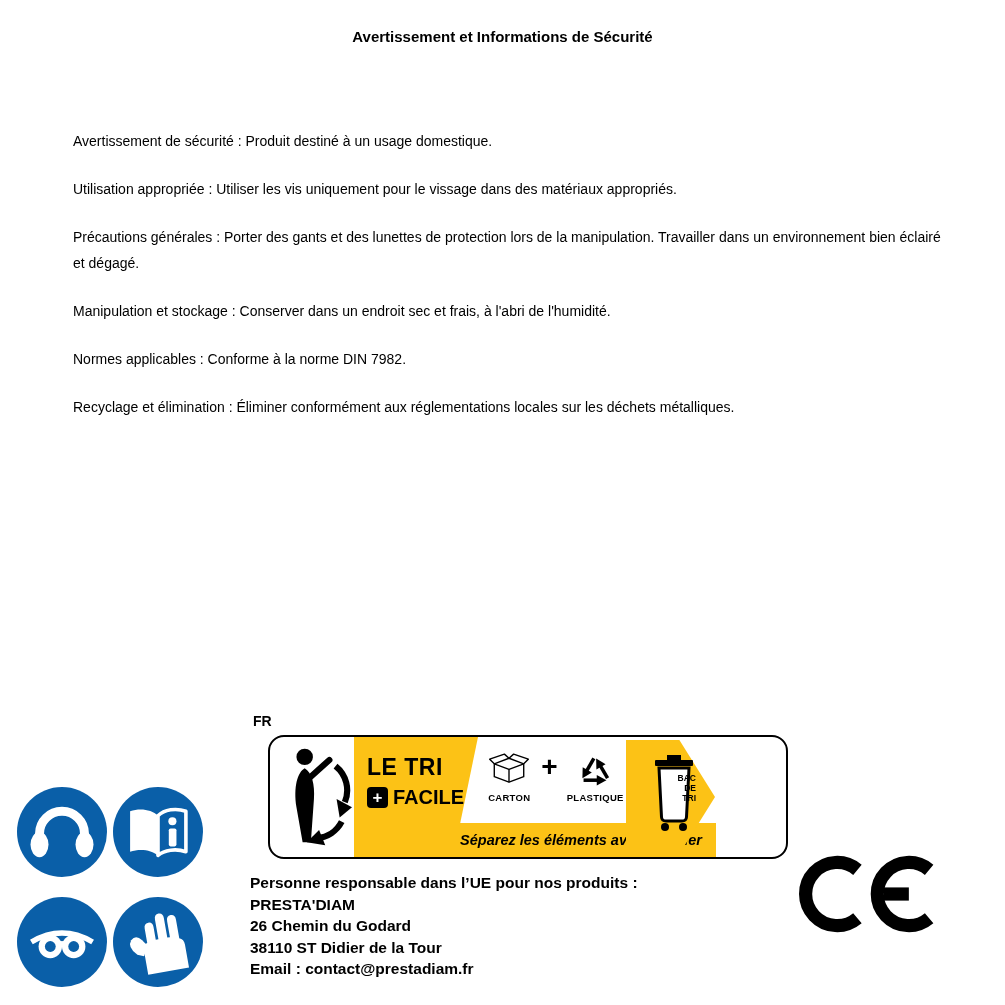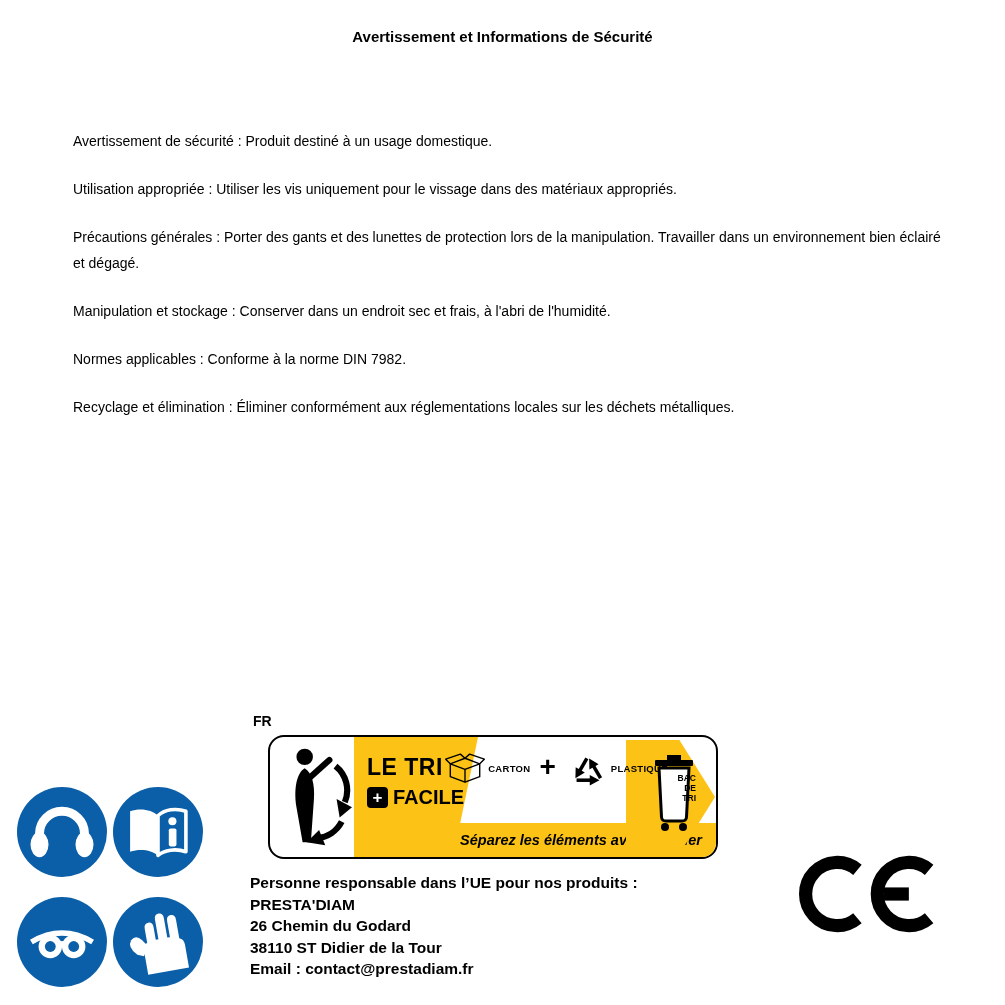--- a/index.html
+++ b/index.html
@@ -53,21 +53,21 @@
   
   .fr-label {
     position: absolute;
     left: 253px; top: 713px;
     font-size: 14px;
     font-weight: bold;
   }
   .tri-label {
     position: absolute;
     left: 268px; top: 735px;
-    width: 450px; height: 124px;
+    width: 520px; height: 124px;
     box-sizing: border-box;
     border: 2px solid #000;
     border-radius: 16px;
     background: #fff;
     overflow: hidden;
   }
   .triman { position: absolute; left: 10px; top: 8px; width: 72px; height: 104px; }
   .tri-yellow {
     position: absolute;
     left: 84px; top: 0;
@@ -90,21 +90,21 @@
     display: flex; align-items: center; justify-content: center;
     font-size: 17px; font-weight: bold;
   }
   .tri-title2 { font-size: 20px; font-weight: 800; }
 
   .pack-icons {
     position: absolute; left: 206px; top: 8px;
     width: 158px; height: 78px;
     display: flex; align-items: flex-start; justify-content: center; gap: 9px;
   }
-  .pack { display: flex; flex-direction: row; align-items: center; }
+  .pack { display: flex; flex-direction: column; align-items: center; }
   .pack svg { width: 46px; height: 44px; }
   .pack-label { font-size: 9.5px; font-weight: bold; margin-top: 3px; letter-spacing: .3px; }
   .pack-plus { font-size: 28px; font-weight: bold; line-height: 44px; }
 
   .strip {
     position: absolute;
     left: 176px; top: 86px;
     width: 270px; height: 34px;
     background: var(--label_yellow, #fcc216);
     display: flex; align-items: center; justify-content: center;

